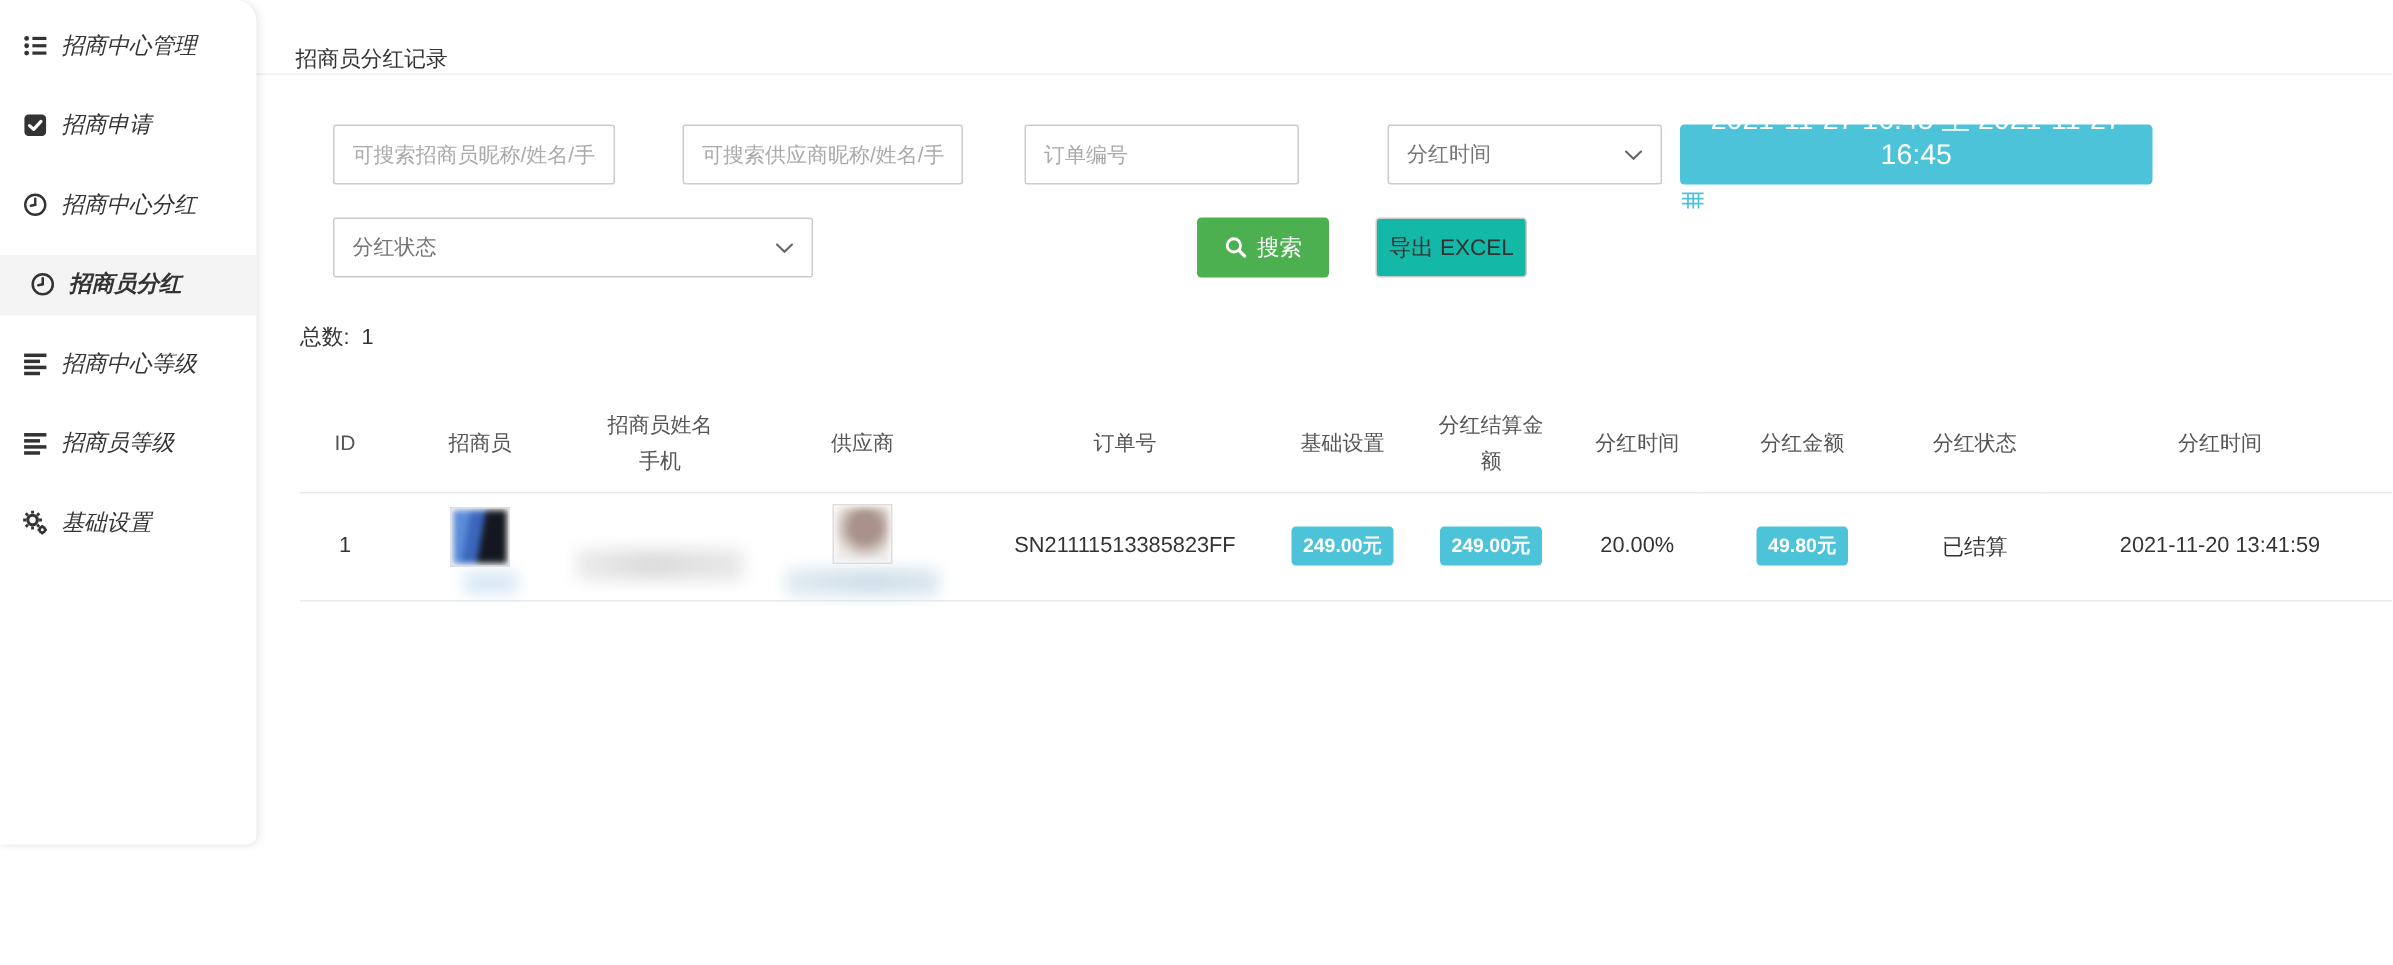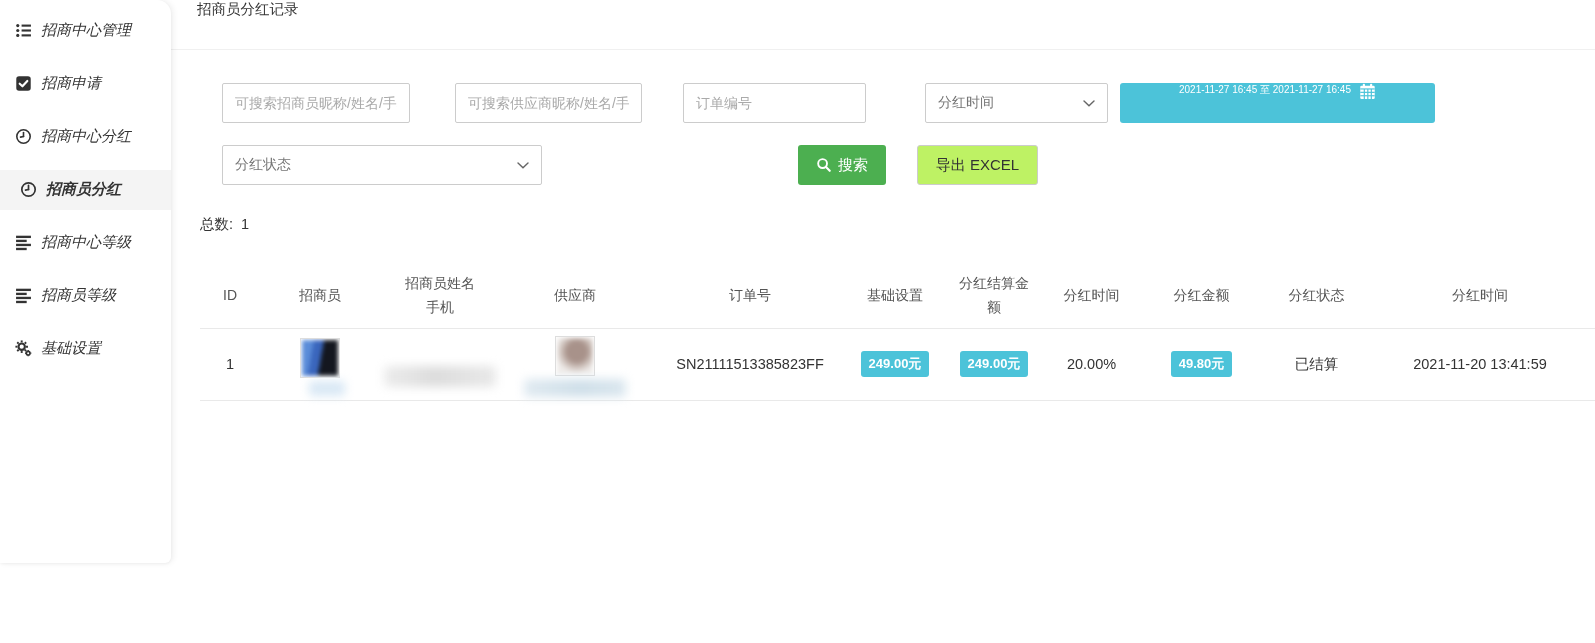--- a/index.html
+++ b/index.html
@@ -30,21 +30,21 @@
     font-weight: bold;
     background: linear-gradient(#f4f4f4,#f4f4f4) left center / 100% 40px no-repeat;
     padding-left: 20px;
   }
   .side-item .icon { width: 17px; height: 17px; display: inline-flex; flex-shrink: 0; }
   .side-item .icon svg { width: 100%; height: 100%; }
 
   
   .content { flex: 1; position: relative; z-index: 1; }
   .content-header {
-    height: 50px; display: flex; align-items: flex-start;
+    height: 50px; display: flex; align-items: flex-end;
     padding-left: 26px; border-bottom: 1px solid #f0f0f0;
   }
   .content-header h1 { font-size: 14.5px; font-weight: normal; color: #333; }
 
   .filters { padding: 33px 0 0 51px; }
   .filter-row { display: flex; align-items: center; }
   .filter-row.second { margin-top: 22px; }
   .f-input, .f-select {
     height: 40px; border: 1px solid #ccc; border-radius: 2px;
     background: #fff; font-size: 14px; color: #555;
@@ -54,33 +54,33 @@
   .w1 { width: 188px; } .w2 { width: 187px; } .w3 { width: 183px; }
   .w4 { width: 183px; } .w5 { width: 320px; }
   .ml45 { margin-left: 45px; } .ml41 { margin-left: 41px; }
   .ml59 { margin-left: 59px; } .ml12 { margin-left: 12px; }
   .f-select {
     display: inline-flex; align-items: center; justify-content: space-between;
     color: #757575; cursor: pointer;
   }
   .date-btn {
     height: 40px; width: 315px; border: none; border-radius: 3px;
-    background: var(--teal, #4cc3d9); color: #fff; font-size: 10px;
+    background: var(--teal, #4cc3d9); color: #fff; font-size: 19px;
     display: inline-flex; align-items: flex-start; justify-content: center; gap: 8px;
-    cursor: pointer; font-family: inherit;
+    cursor: pointer; font-family: inherit; flex-direction: column;
   }
   .search-btn {
     margin-left: 256px; height: 40px; width: 88px; border: none; border-radius: 3px;
     background: var(--green, #4caf50); color: #fff; font-size: 15px;
     display: inline-flex; align-items: center; justify-content: center; gap: 6px;
     cursor: pointer; font-family: inherit;
   }
   .export-btn {
-    margin-left: 31px; height: 40px; width: 121px;
-    border: 1px solid #ccc; border-radius: 3px; background: #bef264;
+    margin-left: 31px; height: 40px; width: 101px;
+    border: 1px solid #ccc; border-radius: 3px; background: #14b8a6;
     color: #333; font-size: 15px; cursor: pointer; font-family: inherit;
   }
 
   .summary { margin: 30px 0 0 29px; font-size: 14.5px; color: #333; }
   .summary .total-num { margin-left: 8px; }
 
   
   .records-table {
     width: 1395px; margin-left: 29px; margin-top: 30px;
     border-collapse: collapse; table-layout: fixed;

